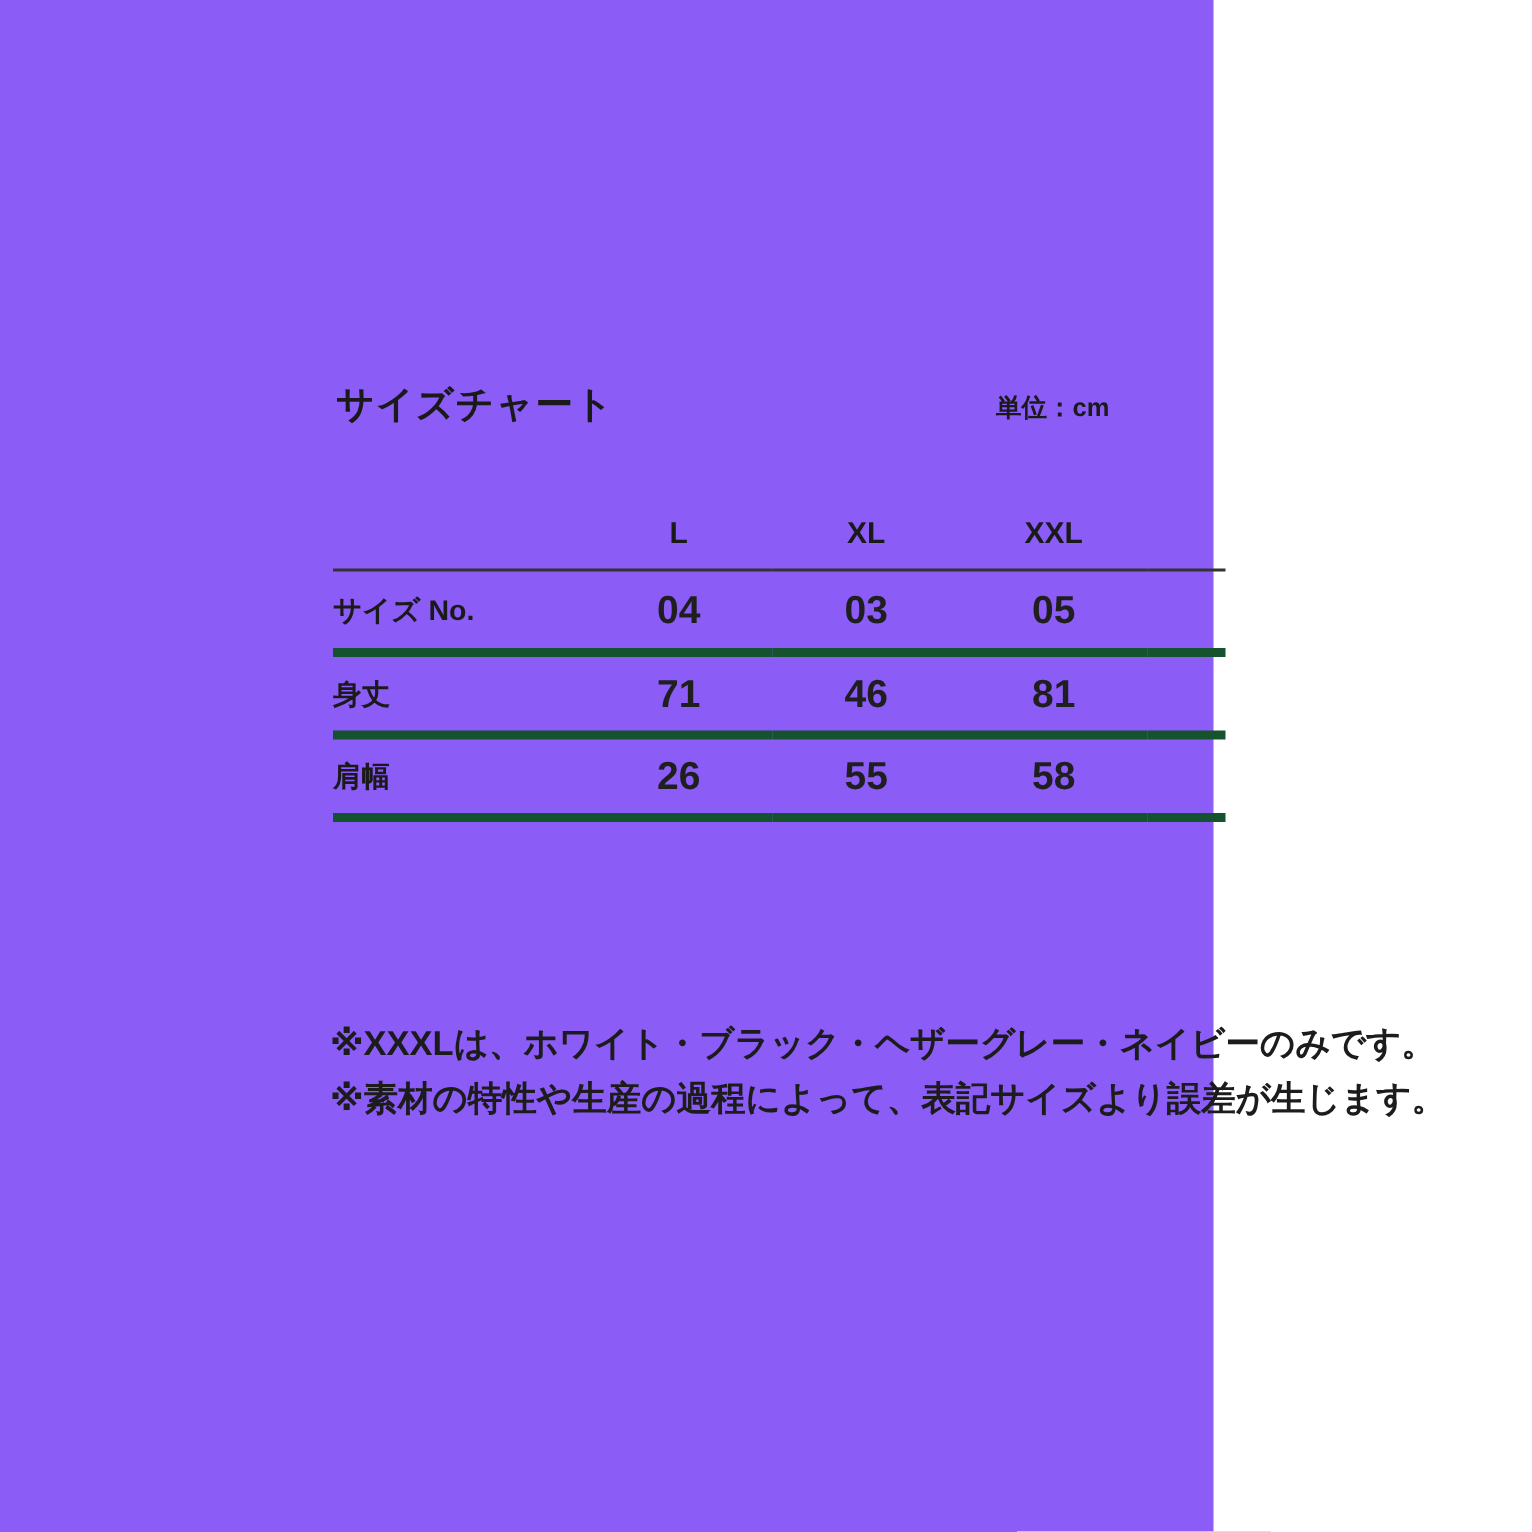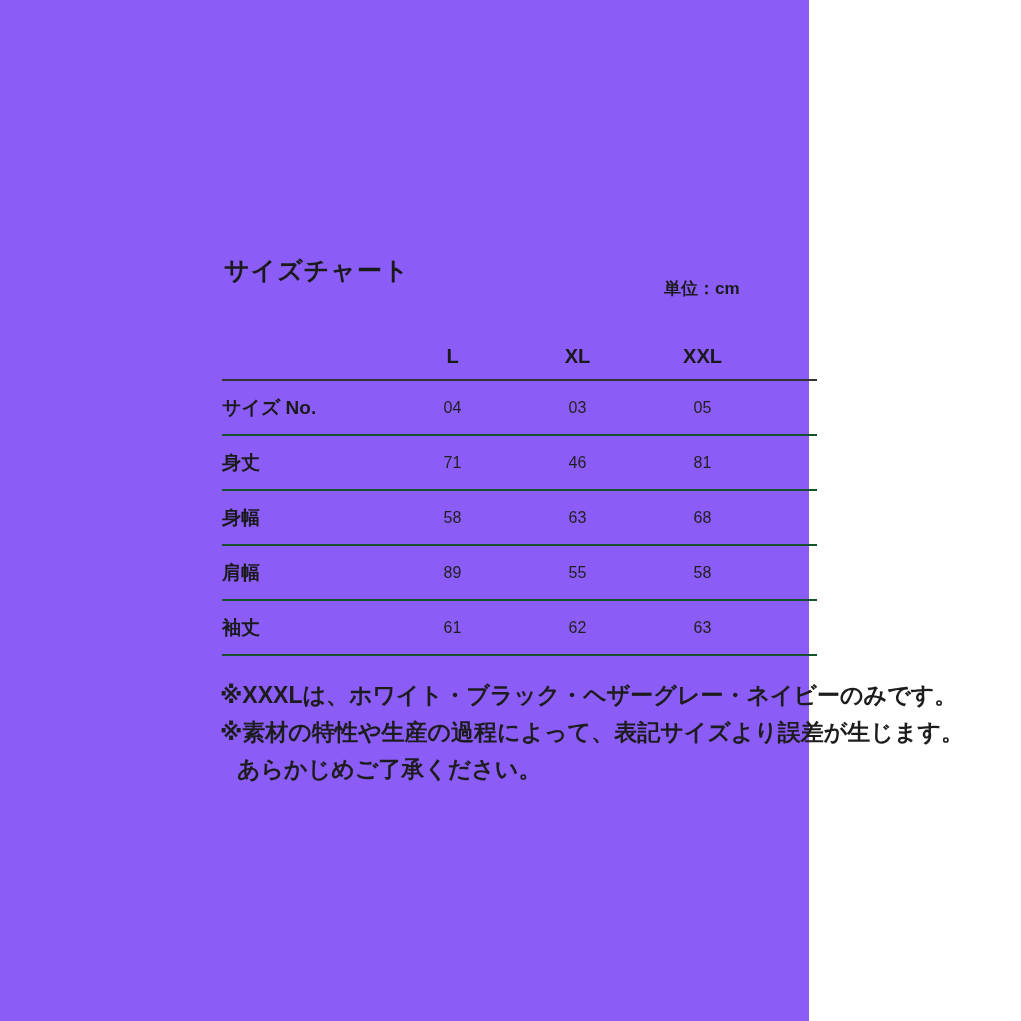--- a/index.html
+++ b/index.html
@@ -11,41 +11,41 @@
     overflow: hidden;
   }
   .canvas { position: relative; width: 809px; height: 1021px; background: #8b5cf6; }
 
   .page-title {
     position: absolute; left: 224px; top: 254px;
     font-size: 25px; font-weight: 700; letter-spacing: 1px;
     color: #1a1a1a; line-height: 32px;
   }
   .unit-label {
-    position: absolute; left: 664px; top: 278px;
+    position: absolute; left: 664px; top: 261px;
     font-size: 17px; font-weight: 700; color: #1a1a1a; line-height: 22px;
   }
 
   table.size-chart {
     position: absolute; left: 222px; top: 333px;
     width: 595px;
     border-collapse: collapse;
     table-layout: fixed;
   }
   table.size-chart thead tr { height: 47px; border-bottom: 2px solid #333333; }
-  table.size-chart tbody tr { height: 55px; border-bottom: 2px solid #14532d; }
+  table.size-chart tbody tr { height: 55px; border-bottom: 6px solid #14532d; }
   table.size-chart th, table.size-chart td { vertical-align: middle; padding: 0; }
   table.size-chart thead th {
     font-size: 20px; font-weight: 700; text-align: center; color: #1a1a1a;
   }
   table.size-chart tbody th.row-label {
     font-size: 19px; font-weight: 700; text-align: left; color: #1a1a1a;
   }
   table.size-chart tbody td.cell-value {
-    font-size: 16px; font-weight: 400; text-align: center; color: #1f1f1f;
+    font-size: 26px; font-weight: 700; text-align: center; color: #1f1f1f;
   }
 
   .notes {
     position: absolute; left: 220px; top: 677px; width: 610px;
     font-size: 23px; font-weight: 600; line-height: 37px; color: #1c1c1c;
   }
   .notes .note-line { white-space: nowrap; }
   .notes .note-line.indent { padding-left: 17px; }
 </style>
 </head>
@@ -83,42 +83,27 @@
           <td></td>
         </tr>
         <tr>
           <th class="row-label">身丈</th>
           <td class="cell-value">71</td>
           <td class="cell-value">46</td>
           <td class="cell-value">81</td>
           <td></td>
         </tr>
         <tr>
-          <th class="row-label">身幅</th>
-          <td class="cell-value">58</td>
-          <td class="cell-value">63</td>
-          <td class="cell-value">68</td>
-          <td></td>
-        </tr>
-        <tr>
           <th class="row-label">肩幅</th>
-          <td class="cell-value">89</td>
+          <td class="cell-value">26</td>
           <td class="cell-value">55</td>
           <td class="cell-value">58</td>
-          <td></td>
-        </tr>
-        <tr>
-          <th class="row-label">袖丈</th>
-          <td class="cell-value">61</td>
-          <td class="cell-value">62</td>
-          <td class="cell-value">63</td>
           <td></td>
         </tr>
       </tbody>
   </table>
 
   <div class="notes">
     <div class="note-line">※XXXLは、ホワイト・ブラック・ヘザーグレー・ネイビーのみです。</div>
     <div class="note-line">※素材の特性や生産の過程によって、表記サイズより誤差が生じます。</div>
-    <div class="note-line indent">あらかじめご了承ください。</div>
   </div>
 
 </div>
 
 </body></html>

